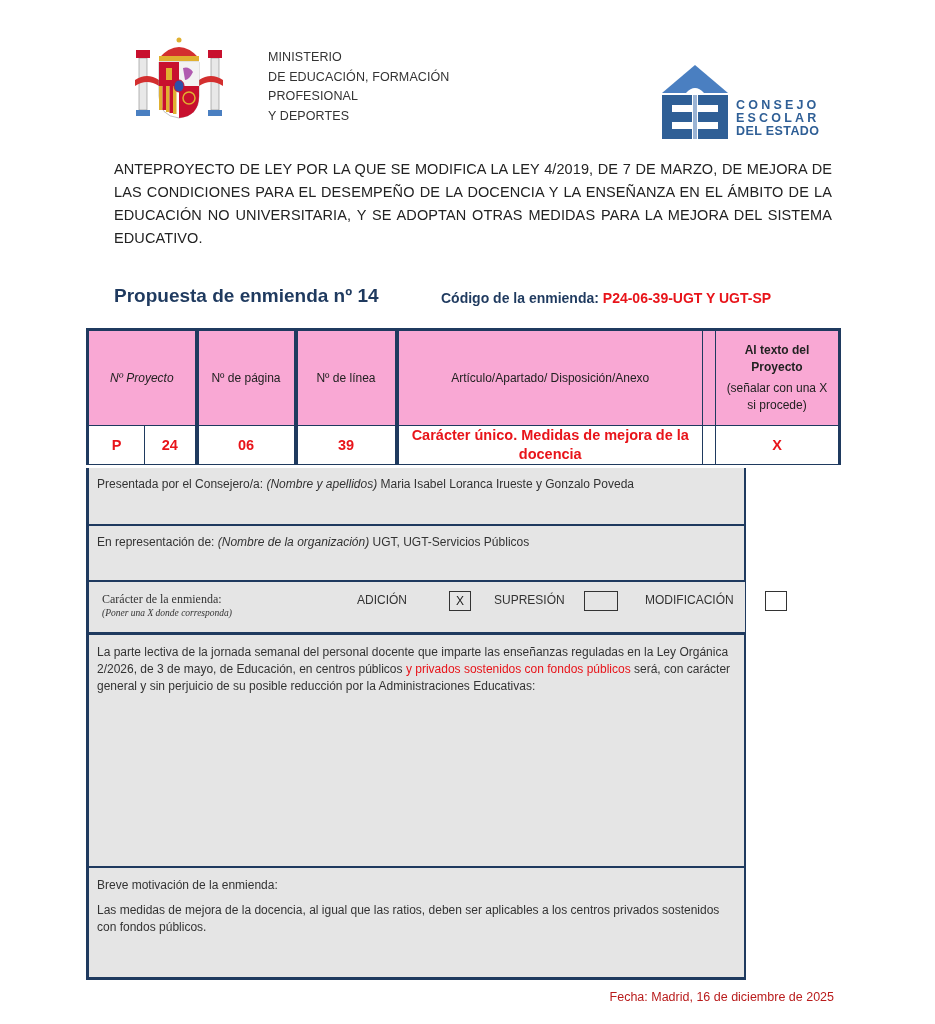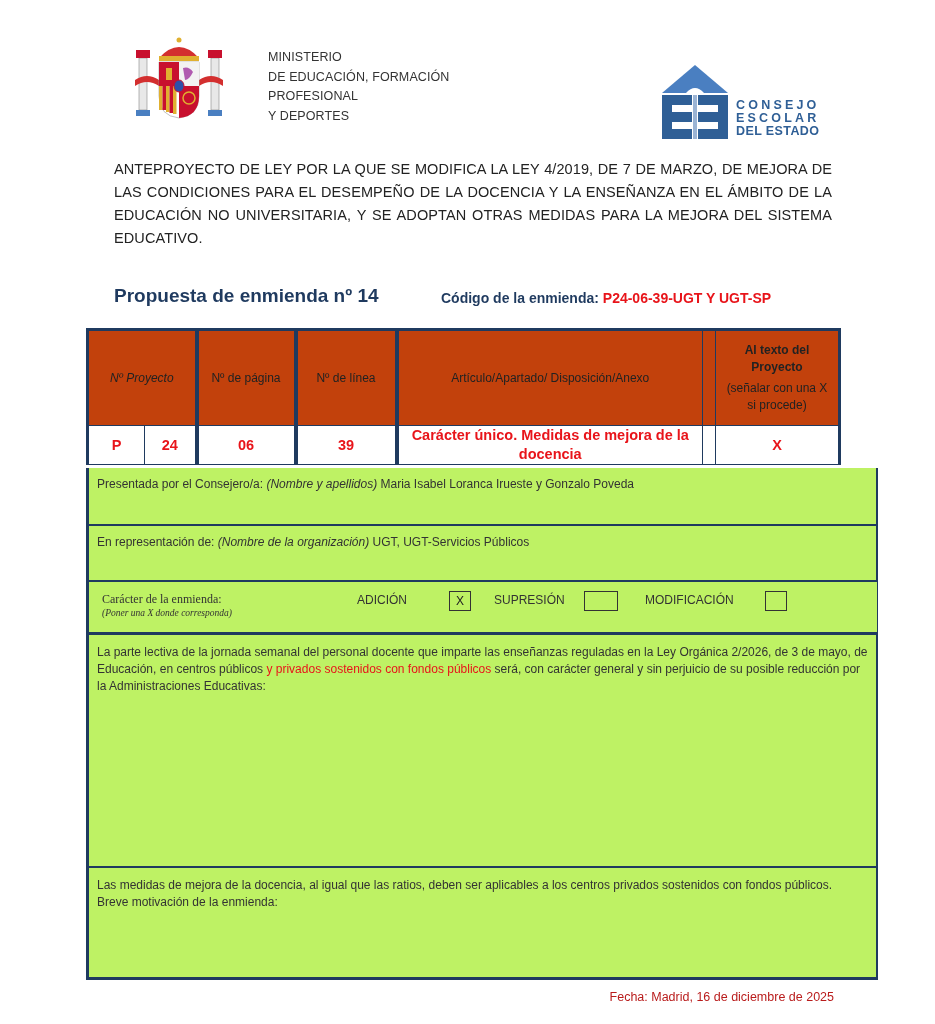--- a/index.html
+++ b/index.html
@@ -13,26 +13,26 @@
   #cee { left: 660px; top: 63px; width: 170px; height: 78px; }
 
   .law-title { left: 114px; top: 158px; width: 718px; font-size: 14.5px; line-height: 23px;
                color: #222; text-align: justify; text-align-last: left; letter-spacing: 0.1px; }
 
   .proposal { left: 114px; top: 285px; font-size: 19px; font-weight: bold; color: #1f3a5f; }
   .code { left: 441px; top: 290px; font-size: 14px; font-weight: bold; color: #1f3a5f; }
   .code .red { color: #e8141a; }
   table.head { position: absolute; left: 86px; top: 328px; width: 752px; border-collapse: collapse; table-layout: fixed; }
   table.head td { border: 1px solid #1f3a5f; text-align: center; vertical-align: middle; font-size: 12px; padding: 0; }
-  table.head tr.h td { background: #c2410c; height: 94px; color: #222; }
+  table.head tr.h td { background: #f9a8d4; height: 94px; color: #222; }
   table.head tr.v td { background: #fff; height: 38px; color: #e8141a; font-weight: bold; font-size: 14.5px; }
   table.head td.thick-l { border-left: 4px solid #1f3a5f; }
 
-  .row { position: absolute; left: 86px; width: 792px; border-left: 3px solid #1f3a5f;
-         border-right: 2px solid #1f3a5f; border-bottom: 2px solid #1f3a5f; background: #bef264;
+  .row { position: absolute; left: 86px; width: 660px; border-left: 3px solid #1f3a5f;
+         border-right: 2px solid #1f3a5f; border-bottom: 2px solid #1f3a5f; background: #e5e5e5;
          font-size: 12px; color: #333; box-sizing: border-box; }
   .row .pad { padding: 8px 8px; line-height: 17px; }
   .it { font-style: italic; }
   .red-t { color: #e8141a; }
 
   .box { position: absolute; width: 20px; height: 18px; border: 1px solid #333; text-align: center;
          font-size: 12px; line-height: 18px; color: #222; }
   .bigbox { width: 32px; }
   .fecha { position: absolute; right: 101px; top: 990px; font-size: 12.5px; color: #b91c1c; }
 </style>
@@ -165,18 +165,18 @@
 </div>
 
 <div class="row" style="top:634px;height:234px;border-top:1px solid #1f3a5f;">
   <div class="pad" style="padding-top:9px;">
     <div><span>La parte lectiva de la jornada semanal del personal docente que imparte las enseñanzas reguladas en la Ley Orgánica 2/2026, de 3 de mayo, de Educación, en centros públicos </span><span class="red-t">y privados sostenidos con fondos públicos</span><span> será, con carácter general y sin perjuicio de su posible reducción por la Administraciones Educativas:</span></div>
   </div>
 </div>
 
 <div class="row" style="top:866px;height:114px;border-top:2px solid #1f3a5f;border-bottom:3px solid #1f3a5f;">
   <div class="pad" style="padding-top:9px;">
+    <div style="margin-bottom:8px;">Breve motivación de la enmienda:</div>
     <div>Las medidas de mejora de la docencia, al igual que las ratios, deben ser aplicables a los centros privados sostenidos con fondos públicos.</div>
-    <div style="margin-bottom:8px;">Breve motivación de la enmienda:</div>
   </div>
 </div>
 
 <div class="fecha">Fecha: Madrid, 16 de diciembre de 2025</div>
 
 </body></html>

